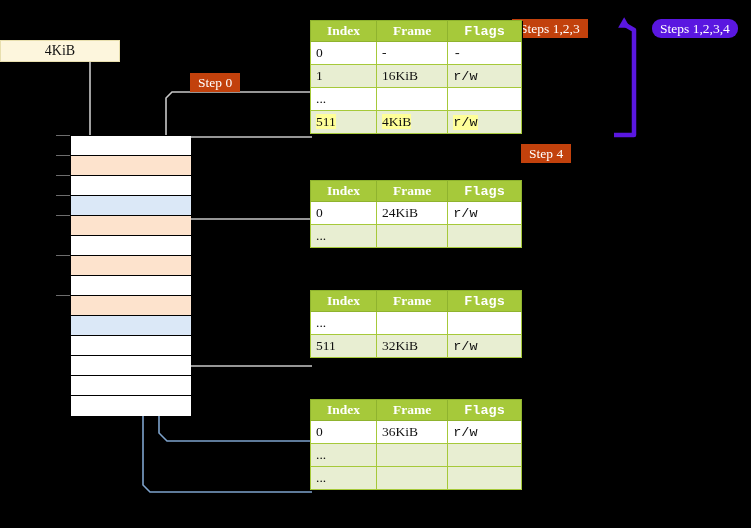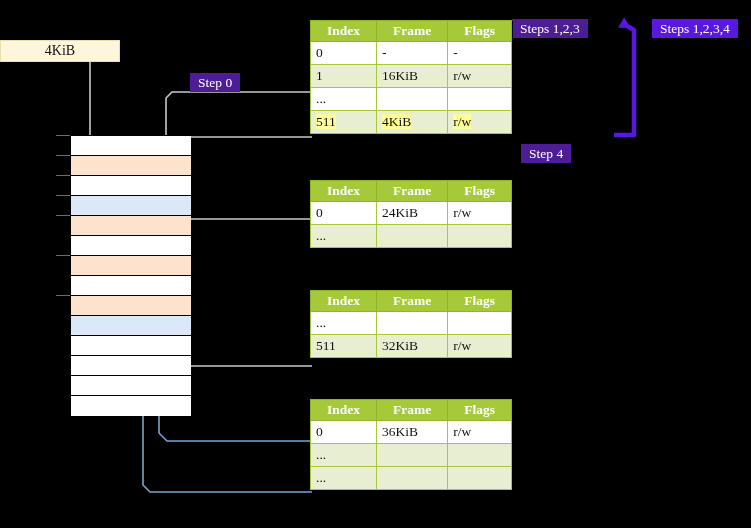--- a/index.html
+++ b/index.html
@@ -12,21 +12,21 @@
 
   
   .kib-box{position:absolute;left:0;top:40px;width:120px;height:22px;
            background:#fdf6dd;border:1px solid #e8dfae;
            display:flex;align-items:center;justify-content:center;
            font-size:14px;color:#111;box-sizing:border-box;}
 
   
   .badge{position:absolute;height:19px;line-height:19px;padding:0 8px;
          font-size:13.5px;color:#fff;white-space:nowrap;box-sizing:border-box;}
-  .badge.red{background:#4c1d95;}
+  .badge.red{background:#c2410c;}
   .badge.blue{background:#5a17e0;}
 
   
   .memcol{position:absolute;left:70px;top:135px;width:120px;height:280px;
           border:1px solid #000;box-sizing:border-box;background:#fff;}
   .memrow{position:absolute;left:0;width:120px;height:20px;box-sizing:border-box;
           border-bottom:1px solid #000;}
   .memrow.peach{background:#fde3cd;}
   .memrow.bluefill{background:#dbe8f7;}
   .memrow.white{background:#ffffff;}
@@ -37,21 +37,21 @@
   .ptable{position:absolute;width:170px;border-collapse:collapse;
           font-size:13.5px;color:#111;background:#fff;
           box-shadow:1px 1px 0 #000;}
   .ptable th{background:#a6c93a;color:#fff;font-weight:bold;text-align:left;
              padding:2px 16px;border:1px solid #8fb32e;font-size:13.5px;}
   .ptable td{padding:2px 5px;border:1px solid #a6c93a;height:18px;
              vertical-align:middle;white-space:nowrap;}
   .ptable tr.alt td{background:#e8eed2;}
   .ptable tr.plain td{background:#ffffff;}
   .hl{background:#ffff99;}
-  .colA{width:57px;} .colB{width:58px;margin-left:24px;} .colC{width:55px;}
+  .colA{width:57px;} .colB{width:58px;margin-left:24px;} .colC{width:55px;font-family:Liberation Mono, monospace;}
 </style>
 </head>
 <body>
 
 <div class="stage">
 
   <svg class="wires" viewBox="0 0 751 528">
     <defs>
       <marker id="ghead" markerWidth="9" markerHeight="9" refX="4.5" refY="7" orient="auto" markerUnits="userSpaceOnUse">
         <path d="M0.5,0.5 L8.5,0.5 L4.5,8 Z" fill="#c8c8c8"></path>
@@ -101,21 +101,21 @@
   <div class="kib-box">
     <span>4KiB</span>
   </div>
 
   <div class="badge red" style="left:190px;top:41px;margin-top:32px;">
     <span>Step 0</span>
   </div>
   <div class="badge red" style="left:512px;top:19px;">
     <span>Steps 1,2,3</span>
   </div>
-  <div class="badge blue" style="left:652px;top:19px;">
+  <div class="badge blue" style="left:652px;top:19px;border-radius:9px;">
     <span>Steps 1,2,3,4</span>
   </div>
   <div class="badge red" style="left:521px;top:144px;">
     <span>Step 4</span>
   </div>
 
   <div class="memcol" id="memcol">
       <div class="memrow white" style="top: 0px;"></div>
       <div class="memrow peach" style="top: 20px;"></div>
       <div class="memrow white" style="top: 40px;"></div>

